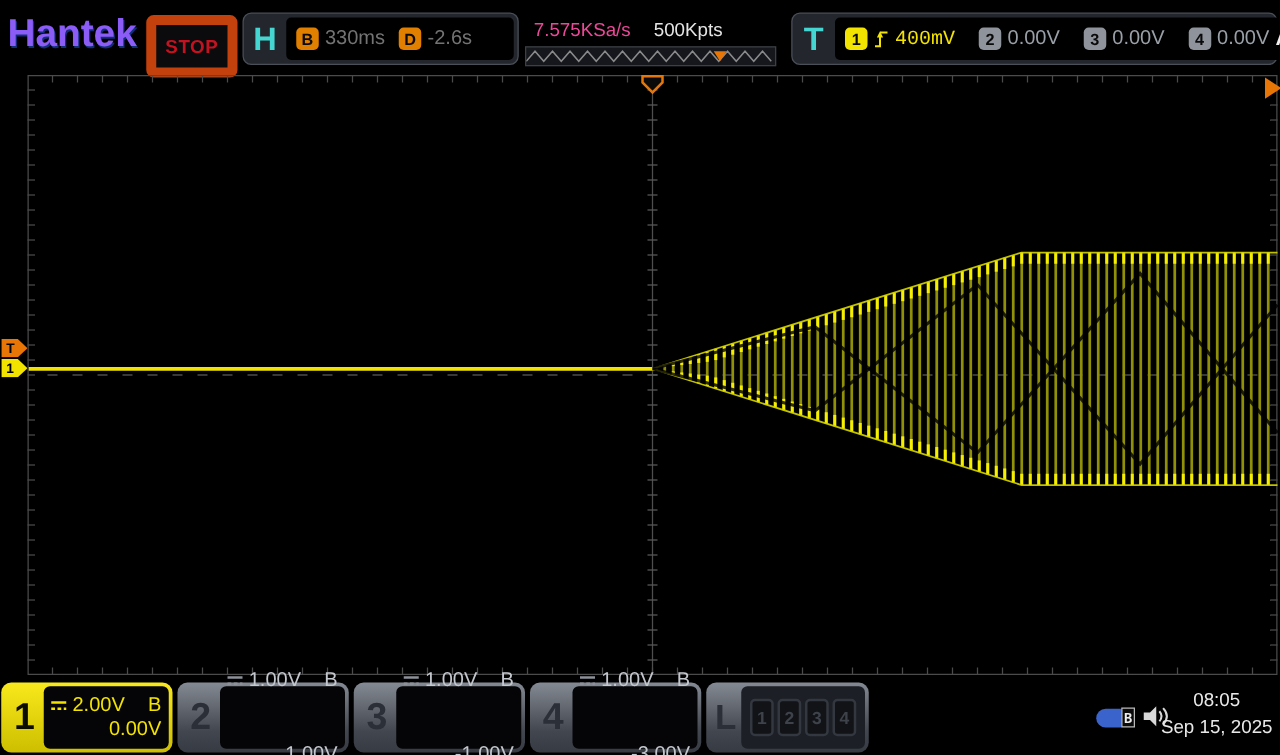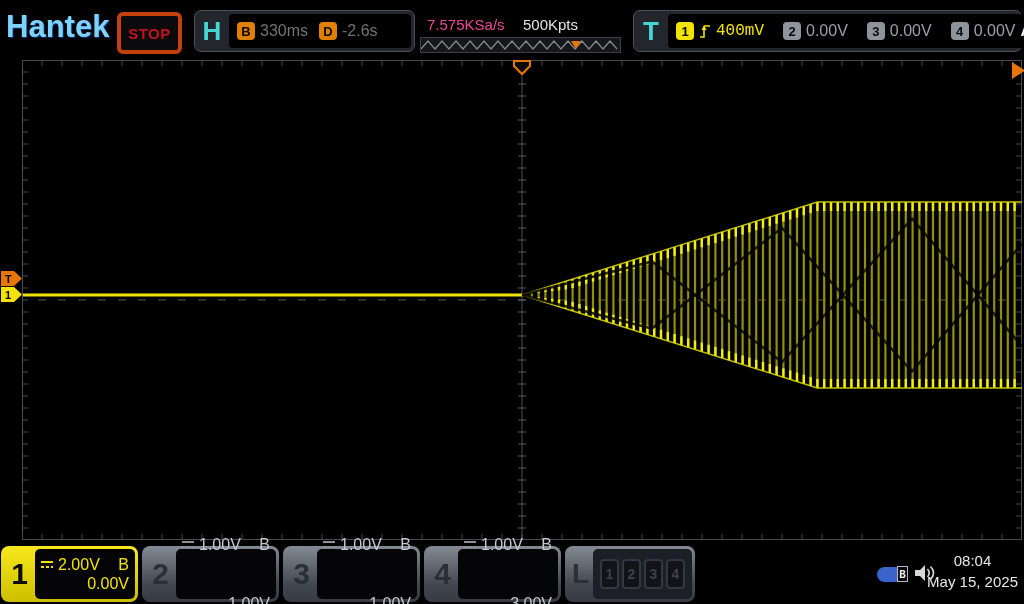--- a/index.html
+++ b/index.html
@@ -1,23 +1,23 @@
 <!DOCTYPE html>
 <html><head>
 <meta charset="utf-8">
 <style>
   html,body{margin:0;padding:0;background:#000;}
   body{width:1024px;height:604px;position:relative;overflow:hidden;
        font-family:"Liberation Sans",sans-serif;-webkit-font-smoothing:antialiased;}
 
   
   .logo{position:absolute;left:6px;top:9px;font-size:31px;font-weight:bold;
-        color:#7dd3fc;letter-spacing:0;text-shadow:1px 1px 0 #10317a;}
+        color:#8b5cf6;letter-spacing:0;text-shadow:1px 1px 0 #10317a;}
   .stopbox{position:absolute;left:117px;top:12px;width:57px;height:34px;
-        border:4px solid #c2410c;border-radius:6px;background:#0b0b0d;
+        border:8px solid #c2410c;border-radius:6px;background:#0b0b0d;
         display:flex;align-items:center;justify-content:center;}
   .stopbox span{color:#c41220;font-weight:bold;font-size:15px;letter-spacing:.5px;}
   .panel{position:absolute;top:10px;height:42px;background:#23262d;
         border:1px solid #4a4f58;border-radius:7px;display:flex;align-items:center;box-sizing:border-box;}
   .h-panel{left:194px;width:221px;}
   .t-panel{left:633px;width:389px;}
   .panel-letter{width:34px;text-align:center;font-size:26px;font-weight:bold;color:#45d6d2;flex:none;}
   .panel-black{flex:1;height:34px;margin-right:3px;background:#000;border-radius:4px;
         display:flex;align-items:center;padding:0 8px;gap:5px;}
   .badge{width:18px;height:18px;border-radius:4px;display:inline-flex;align-items:center;
@@ -707,15 +707,15 @@
 <div class="usb"></div>
 <div class="usbdigit">B</div>
 <div class="speaker">
   <svg width="23" height="20" viewBox="0 0 23 20">
     <polygon points="2,7 7,7 12,2 12,18 7,13 2,13" fill="#d8d8d8"></polygon>
     <path d="M14.5 6 q3.5 4 0 8" stroke="#d8d8d8" stroke-width="1.6" fill="none"></path>
     <path d="M17.5 3.5 q6 6.5 0 13" stroke="#d8d8d8" stroke-width="1.6" fill="none"></path>
   </svg>
 </div>
 <div class="clock">
-  <div>08:04</div>
-  <div>May 15, 2025</div>
+  <div>08:05</div>
+  <div>Sep 15, 2025</div>
 </div>
 
 </body></html>

